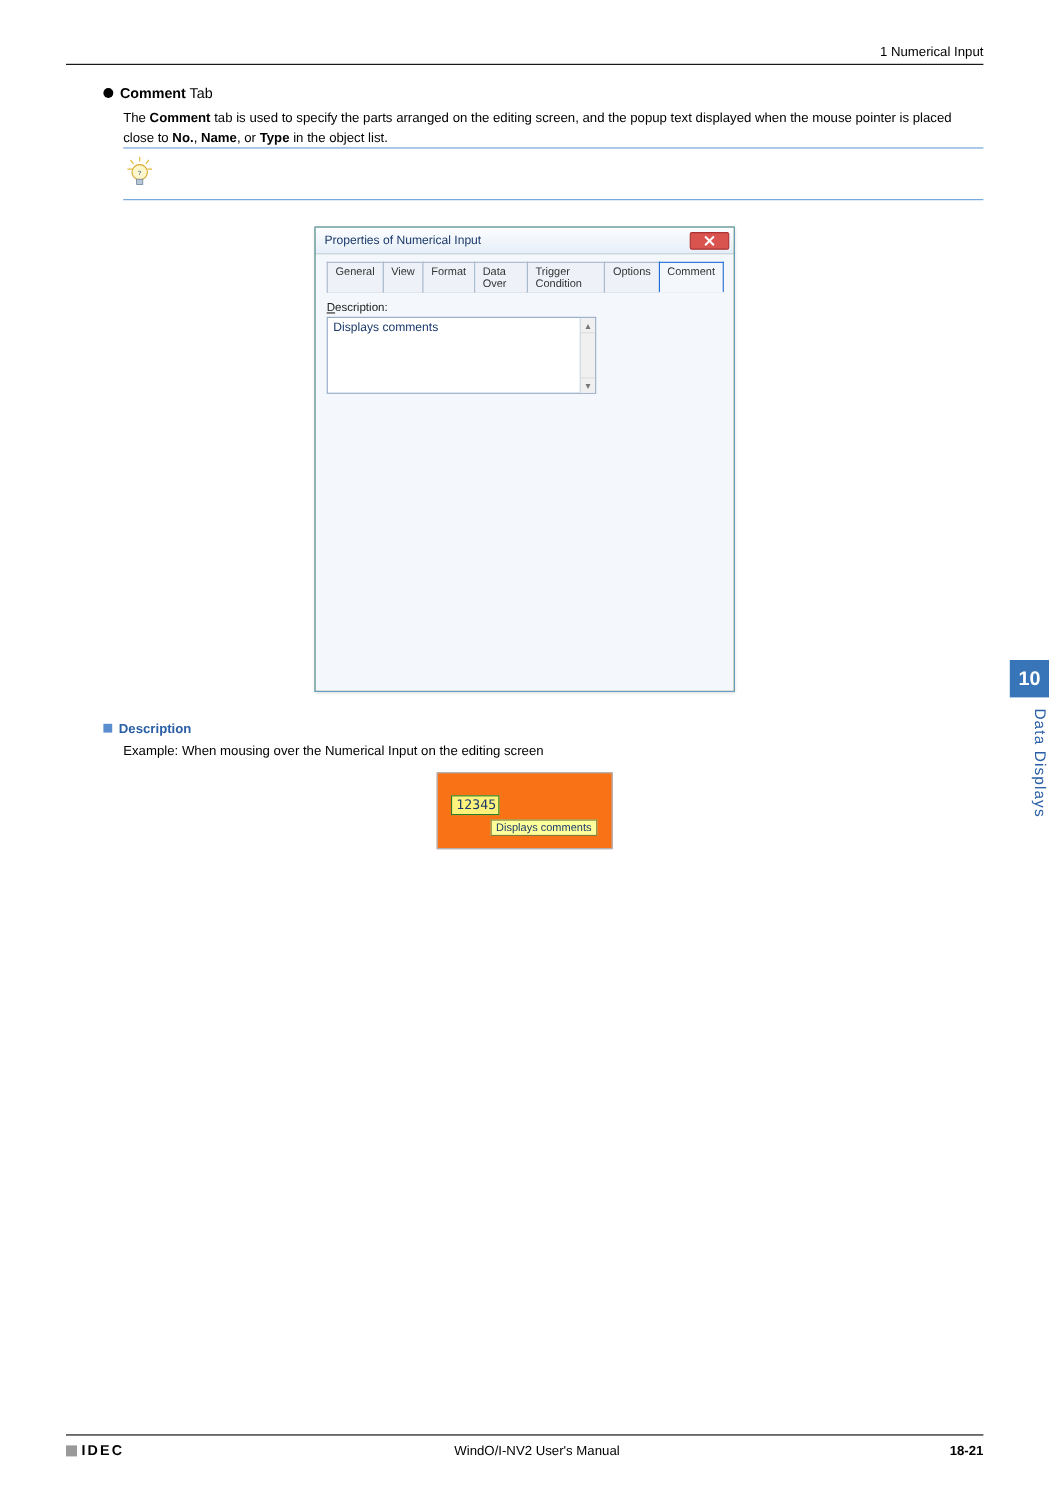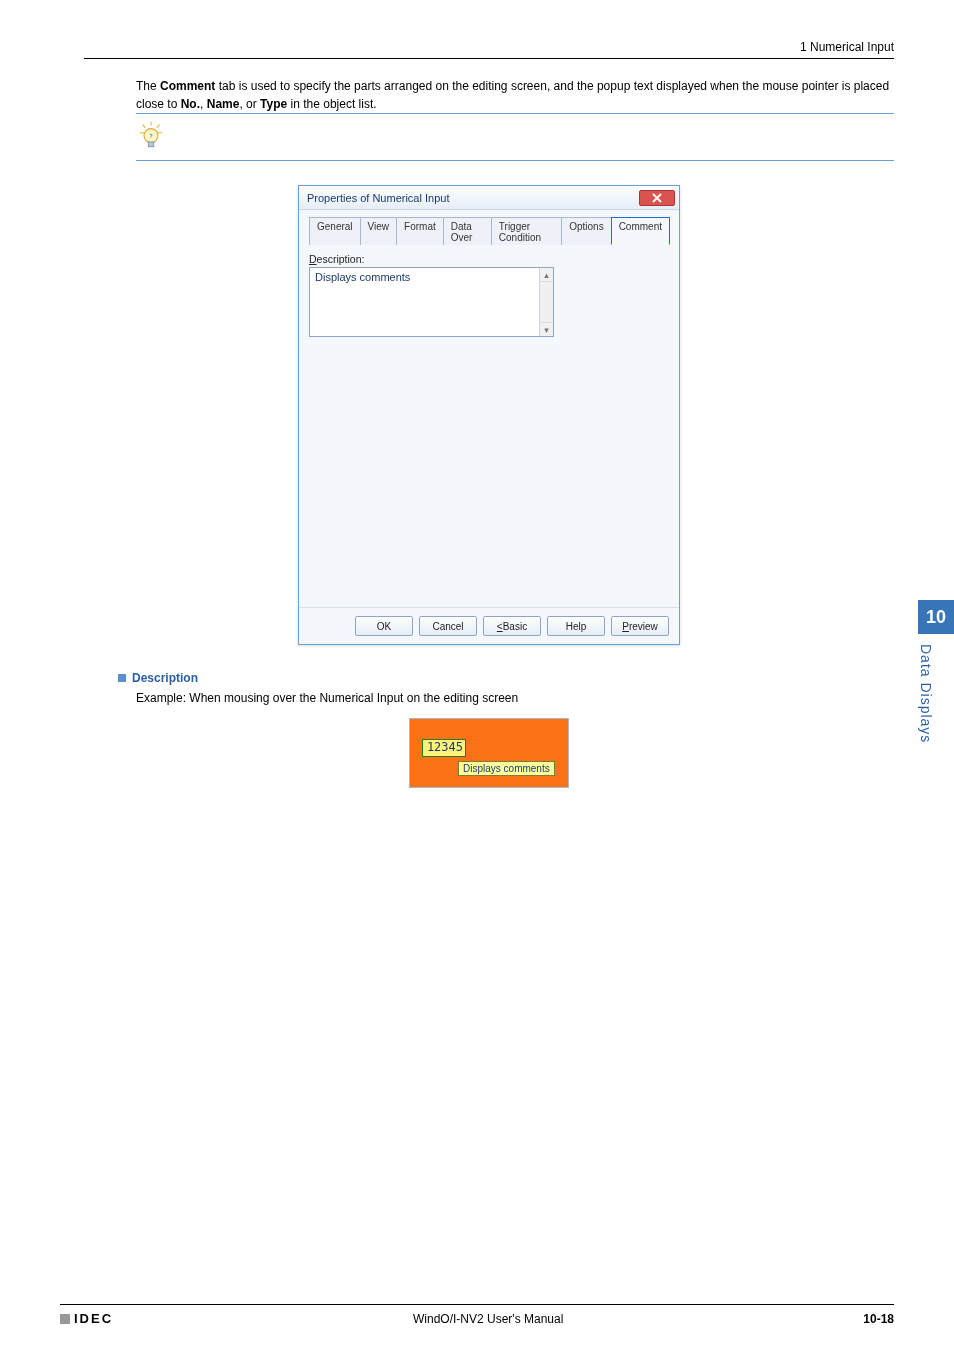--- a/index.html
+++ b/index.html
@@ -6,21 +6,21 @@
   body {
     font-family: Verdana, Arial, sans-serif;
     font-size: 12px;
     color: #000;
     background: #fff;
     width: 954px;
     height: 1350px;
     position: relative;
   }
   .page {
-    padding: 40px 60px 0 84px;
+    padding: 40px 60px 0 60px;
   }
   .header-line {
     border-bottom: 1px solid #000;
     padding-bottom: 4px;
     margin-bottom: 18px;
   }
   .header-text {
     text-align: right;
     font-size: 12px;
   }
@@ -240,21 +240,21 @@
     color: #1b3a6b;
   }
   .side-tab {
     position: absolute;
     right: 0;
     top: 600px;
     width: 36px;
     height: 170px;
     display: flex;
     flex-direction: column;
-    align-items: flex-start;
+    align-items: flex-end;
   }
   .side-num {
     width: 36px;
     height: 34px;
     background: #3775b8;
     color: #fff;
     font-weight: bold;
     font-size: 18px;
     display: flex;
     align-items: center;
@@ -294,20 +294,23 @@
   .footer-right { font-weight: bold; }
 </style>
 </head>
 <body>
 
 <div class="page">
   <div class="header-line">
     <div class="header-text">1 Numerical Input</div>
   </div>
 
+  <div class="section-heading">
+    <span class="bullet-round"></span><span style="font-weight:bold">Comment</span><span style="font-weight:normal"> Tab</span>
+  </div>
 
   <div class="section-text">The <b>Comment</b> tab is used to specify the parts arranged on the editing screen, and the popup text displayed when the mouse pointer is placed close to <b>No.</b>, <b>Name</b>, or <b>Type</b> in the object list.</div>
 
   <div class="note-block">
     <div class="note-icon">
       <svg viewBox="0 0 40 48">
         <g stroke="#e2b83a" stroke-width="1.5" fill="none">
           <line x1="20" y1="2" x2="20" y2="8"></line>
           <line x1="8" y1="6" x2="12" y2="11"></line>
           <line x1="32" y1="6" x2="28" y2="11"></line>
@@ -344,33 +347,20 @@
         <div class="desc-label"><span class="u">D</span><span>escription:</span></div>
         <div class="desc-box">
           <span>Displays comments</span>
           <div class="scroll">
             <div class="arrow up">▴</div>
             <div class="arrow down">▾</div>
           </div>
         </div>
         <div class="dialog-spacer"></div>
       </div>
-      <div class="dialog-buttons">
-        <div class="dlg-btn">OK</div>
-        <div class="dlg-btn">Cancel</div>
-        <div class="dlg-btn">
-            <span class="u">&lt;</span>
-            <span> Basic</span>
-          </div>
-        <div class="dlg-btn">Help</div>
-        <div class="dlg-btn">
-            <span class="u">P</span>
-            <span>review</span>
-          </div>
-      </div>
     </div>
   </div>
 
   <div class="sub-heading">
     <span class="sq-bullet"></span><span>Description</span>
   </div>
   <div class="body-text">Example: When mousing over the Numerical Input on the editing screen</div>
 
   <div class="tooltip-fig">
     <div class="tooltip-box">
@@ -386,15 +376,15 @@
   <div class="side-label">Data Displays</div>
 </div>
 
 <div class="footer">
   <div class="footer-line">
     <div class="idec-logo">
       <span class="sq"></span>
       <span>IDEC</span>
     </div>
     <div class="footer-center">WindO/I-NV2 User's Manual</div>
-    <div class="footer-right">10-18</div>
+    <div class="footer-right">18-21</div>
   </div>
 </div>
 
 </body></html>

